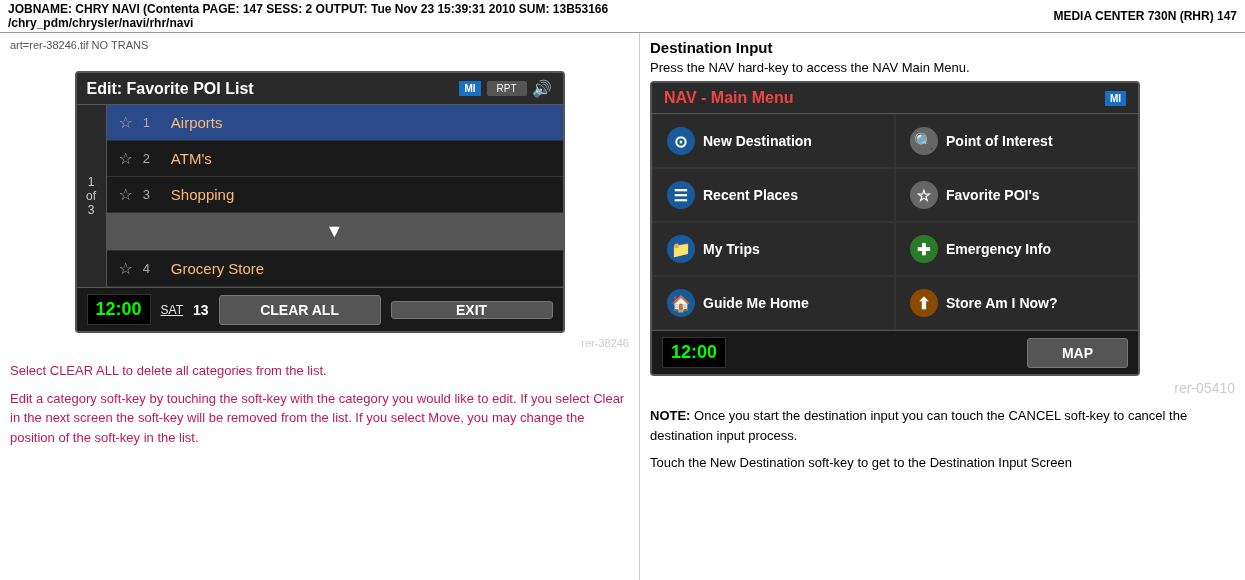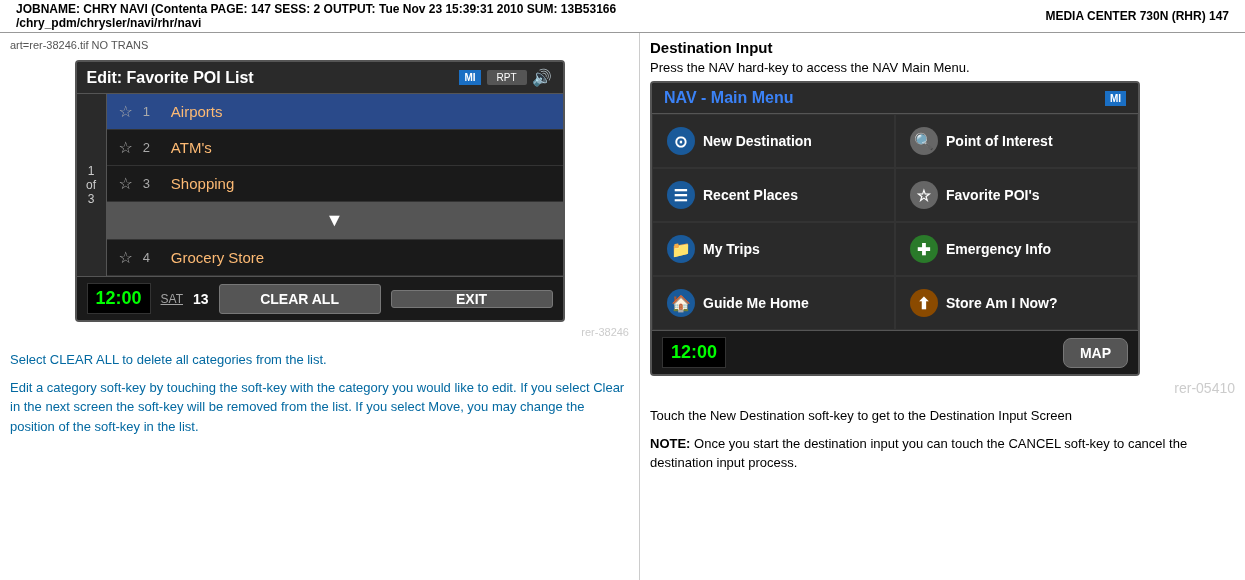--- a/index.html
+++ b/index.html
@@ -10,21 +10,21 @@
       font-size: 13px;
       background: #fff;
       overflow: hidden;
     }
 
     
     .header {
       display: flex;
       justify-content: space-between;
       align-items: center;
-      padding: 2px 16px;
+      padding: 2px 8px;
       border-bottom: 1px solid #999;
       font-size: 12px;
     }
     .header-left { font-weight: bold; }
     .header-right { font-weight: bold; }
 
     
     .main {
       display: flex;
       height: calc(580px - 24px);
@@ -33,21 +33,21 @@
     
     .left-col {
       width: 640px;
       padding: 6px 10px;
       border-right: 1px solid #ccc;
     }
 
     .art-label {
       font-size: 11px;
       color: #555;
-      margin-bottom: 9px;
+      margin-bottom: 20px;
     }
 
     
     .poi-screen {
       border: 2px solid #555;
       border-radius: 4px;
       background: #1a1a1a;
       overflow: hidden;
       width: 490px;
       margin: 0 auto;
@@ -170,21 +170,21 @@
       background: #000;
       color: #0f0;
       font-size: 18px;
       font-weight: bold;
       padding: 4px 8px;
       font-family: Liberation Sans, sans-serif;
       border: 1px solid #333;
     }
 
     .sat-label {
-      color: #a3a3a3;
+      color: #e5e5e5;
       font-size: 12px;
       text-decoration: underline;
     }
 
     .sat-num {
       color: #fff;
       font-size: 14px;
       font-weight: bold;
     }
 
@@ -219,21 +219,21 @@
       font-size: 11px;
       text-align: right;
       margin-top: 4px;
     }
 
     
     .text-content {
       margin-top: 12px;
       font-size: 13px;
       line-height: 1.5;
-      color: #0369a1;
+      color: #be185d;
     }
 
     .text-content p {
       margin-bottom: 8px;
     }
 
     
     .right-col {
       flex: 1;
       padding: 6px 10px;
@@ -264,21 +264,21 @@
     .nav-header {
       background: #2a2a2a;
       display: flex;
       justify-content: space-between;
       align-items: center;
       padding: 6px 12px;
       border-bottom: 1px solid #555;
     }
 
     .nav-title {
-      color: #3b82f6;
+      color: #ef4444;
       font-size: 16px;
       font-weight: bold;
     }
 
     .nav-grid {
       display: grid;
       grid-template-columns: 1fr 1fr;
       gap: 0;
     }
 
@@ -317,25 +317,25 @@
       display: flex;
       align-items: center;
       padding: 6px 10px;
       border-top: 1px solid #555;
       gap: 10px;
     }
 
     .nav-map-btn {
       background: #555;
       color: #fff;
-      padding: 6px 16px;
+      padding: 6px 34px;
       font-size: 14px;
       font-weight: bold;
       border: 1px solid #777;
-      border-radius: 8px;
+      border-radius: 3px;
       margin-left: auto;
       cursor: pointer;
     }
 
     .rer-label2 {
       color: #ccc;
       font-size: 14px;
       text-align: right;
       margin-top: 4px;
     }
@@ -492,21 +492,21 @@
 
       <div class="nav-footer">
         <div class="time-display">12:00</div>
         <div class="nav-map-btn">MAP</div>
       </div>
     </div>
 
     <div class="rer-label2">rer-05410</div>
 
     <div class="para-right">
-      <p>Touch the New Destination soft-key to get to the Destination Input Screen</p>
       <p>
         <span class="note-label">NOTE:</span>
         <span>Once you start the destination input you can touch the CANCEL soft-key to cancel the destination input process.</span>
       </p>
+      <p>Touch the New Destination soft-key to get to the Destination Input Screen</p>
     </div>
   </div>
 
 </div>
 
 </body></html>

